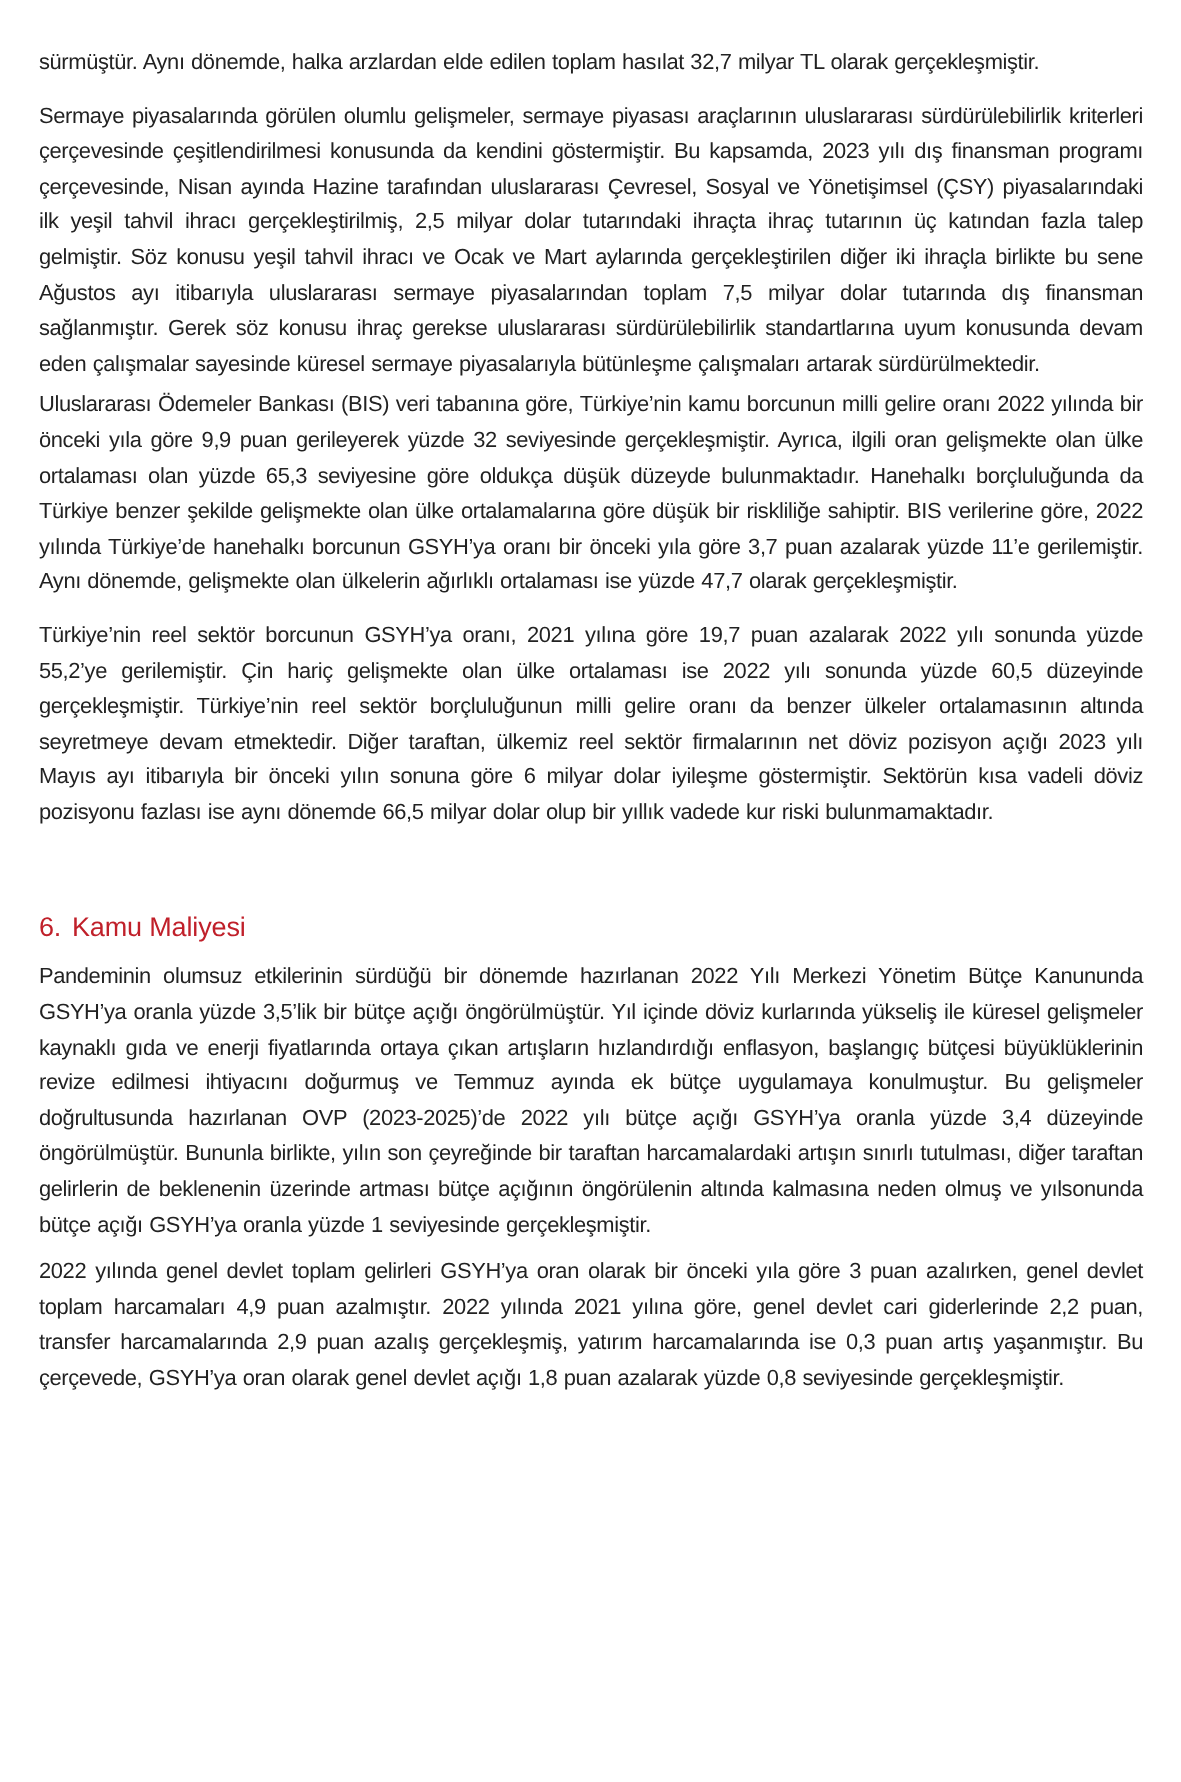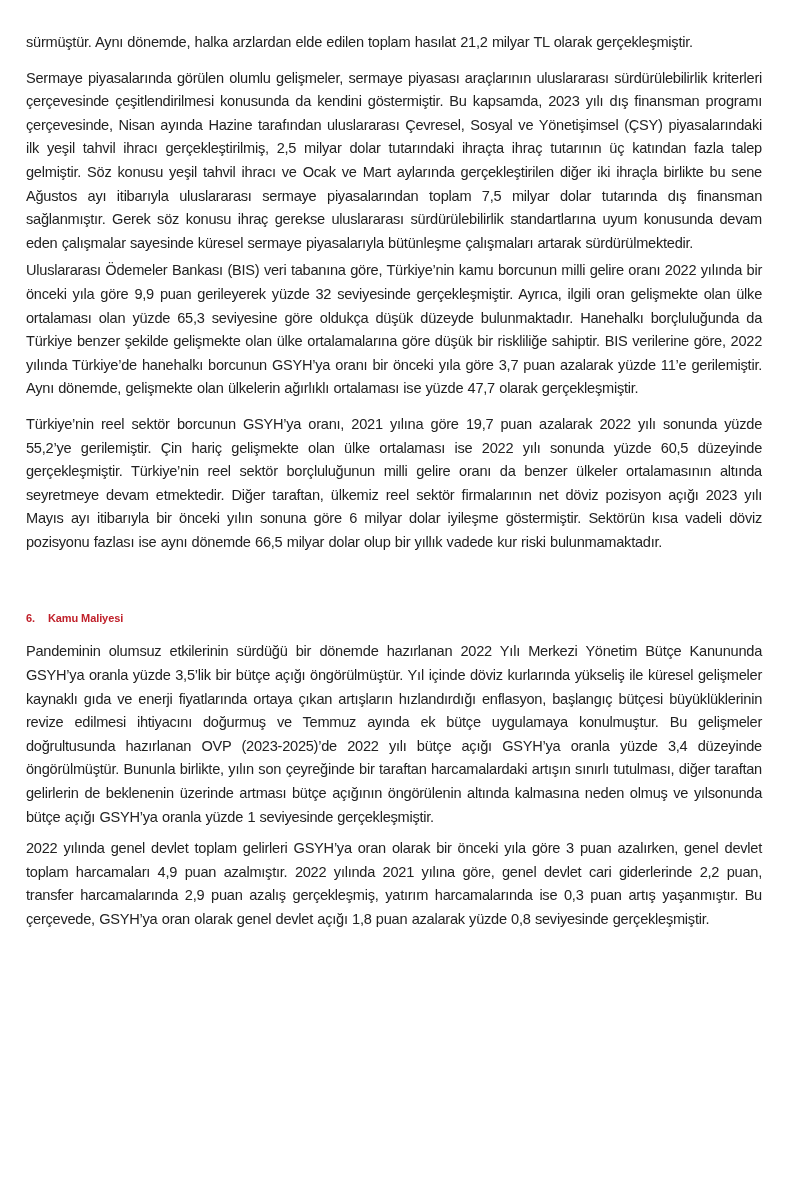--- a/index.html
+++ b/index.html
@@ -28,37 +28,37 @@
     text-align: justify;
     letter-spacing: -0.25px;
     word-spacing: 0.5px;
   }
   .p1 { margin-bottom: 12px; }
   .p2 { margin-bottom: 4px; }
   .p3 { margin-bottom: 12px; }
   .p4 { margin-bottom: 12px; }
   .heading {
     margin: 53px 0 11px 0;
-    font-size: 11px;
+    font-size: 18px;
     line-height: 22px;
-    font-weight: bold;
+    font-weight: normal;
     color: #c0202a;
     letter-spacing: -0.1px;
   }
   .heading .num {
     display: inline-block;
     width: 22px;
   }
   .p5 { margin-bottom: 8px; }
 </style>
 </head>
 <body>
 
 <div class="page">
-  <p class="para p1">sürmüştür. Aynı dönemde, halka arzlardan elde edilen toplam hasılat 21,2 milyar TL olarak gerçekleşmiştir.</p>
+  <p class="para p1">sürmüştür. Aynı dönemde, halka arzlardan elde edilen toplam hasılat 32,7 milyar TL olarak gerçekleşmiştir.</p>
   <p class="para p2">Sermaye piyasalarında görülen olumlu gelişmeler, sermaye piyasası araçlarının uluslararası sürdürülebilirlik kriterleri çerçevesinde çeşitlendirilmesi konusunda da kendini göstermiştir. Bu kapsamda, 2023 yılı dış finansman programı çerçevesinde, Nisan ayında Hazine tarafından uluslararası Çevresel, Sosyal ve Yönetişimsel (ÇSY) piyasalarındaki ilk yeşil tahvil ihracı gerçekleştirilmiş, 2,5 milyar dolar tutarındaki ihraçta ihraç tutarının üç katından fazla talep gelmiştir. Söz konusu yeşil tahvil ihracı ve Ocak ve Mart aylarında gerçekleştirilen diğer iki ihraçla birlikte bu sene Ağustos ayı itibarıyla uluslararası sermaye piyasalarından toplam 7,5 milyar dolar tutarında dış finansman sağlanmıştır. Gerek söz konusu ihraç gerekse uluslararası sürdürülebilirlik standartlarına uyum konusunda devam eden çalışmalar sayesinde küresel sermaye piyasalarıyla bütünleşme çalışmaları artarak sürdürülmektedir.</p>
   <p class="para p3">Uluslararası Ödemeler Bankası (BIS) veri tabanına göre, Türkiye’nin kamu borcunun milli gelire oranı 2022 yılında bir önceki yıla göre 9,9 puan gerileyerek yüzde 32 seviyesinde gerçekleşmiştir. Ayrıca, ilgili oran gelişmekte olan ülke ortalaması olan yüzde 65,3 seviyesine göre oldukça düşük düzeyde bulunmaktadır. Hanehalkı borçluluğunda da Türkiye benzer şekilde gelişmekte olan ülke ortalamalarına göre düşük bir riskliliğe sahiptir. BIS verilerine göre, 2022 yılında Türkiye’de hanehalkı borcunun GSYH’ya oranı bir önceki yıla göre 3,7 puan azalarak yüzde 11’e gerilemiştir. Aynı dönemde, gelişmekte olan ülkelerin ağırlıklı ortalaması ise yüzde 47,7 olarak gerçekleşmiştir.</p>
   <p class="para p4">Türkiye’nin reel sektör borcunun GSYH’ya oranı, 2021 yılına göre 19,7 puan azalarak 2022 yılı sonunda yüzde 55,2’ye gerilemiştir. Çin hariç gelişmekte olan ülke ortalaması ise 2022 yılı sonunda yüzde 60,5 düzeyinde gerçekleşmiştir. Türkiye’nin reel sektör borçluluğunun milli gelire oranı da benzer ülkeler ortalamasının altında seyretmeye devam etmektedir. Diğer taraftan, ülkemiz reel sektör firmalarının net döviz pozisyon açığı 2023 yılı Mayıs ayı itibarıyla bir önceki yılın sonuna göre 6 milyar dolar iyileşme göstermiştir. Sektörün kısa vadeli döviz pozisyonu fazlası ise aynı dönemde 66,5 milyar dolar olup bir yıllık vadede kur riski bulunmamaktadır.</p>
 
   <h2 class="heading">
     <span class="num">6.</span><span>Kamu Maliyesi</span>
   </h2>
 
   <p class="para p5">Pandeminin olumsuz etkilerinin sürdüğü bir dönemde hazırlanan 2022 Yılı Merkezi Yönetim Bütçe Kanununda GSYH’ya oranla yüzde 3,5’lik bir bütçe açığı öngörülmüştür. Yıl içinde döviz kurlarında yükseliş ile küresel gelişmeler kaynaklı gıda ve enerji fiyatlarında ortaya çıkan artışların hızlandırdığı enflasyon, başlangıç bütçesi büyüklüklerinin revize edilmesi ihtiyacını doğurmuş ve Temmuz ayında ek bütçe uygulamaya konulmuştur. Bu gelişmeler doğrultusunda hazırlanan OVP (2023-2025)’de 2022 yılı bütçe açığı GSYH’ya oranla yüzde 3,4 düzeyinde öngörülmüştür. Bununla birlikte, yılın son çeyreğinde bir taraftan harcamalardaki artışın sınırlı tutulması, diğer taraftan gelirlerin de beklenenin üzerinde artması bütçe açığının öngörülenin altında kalmasına neden olmuş ve yılsonunda bütçe açığı GSYH’ya oranla yüzde 1 seviyesinde gerçekleşmiştir.</p>
   <p class="para p6">2022 yılında genel devlet toplam gelirleri GSYH’ya oran olarak bir önceki yıla göre 3 puan azalırken, genel devlet toplam harcamaları 4,9 puan azalmıştır. 2022 yılında 2021 yılına göre, genel devlet cari giderlerinde 2,2 puan, transfer harcamalarında 2,9 puan azalış gerçekleşmiş, yatırım harcamalarında ise 0,3 puan artış yaşanmıştır. Bu çerçevede, GSYH’ya oran olarak genel devlet açığı 1,8 puan azalarak yüzde 0,8 seviyesinde gerçekleşmiştir.</p>

